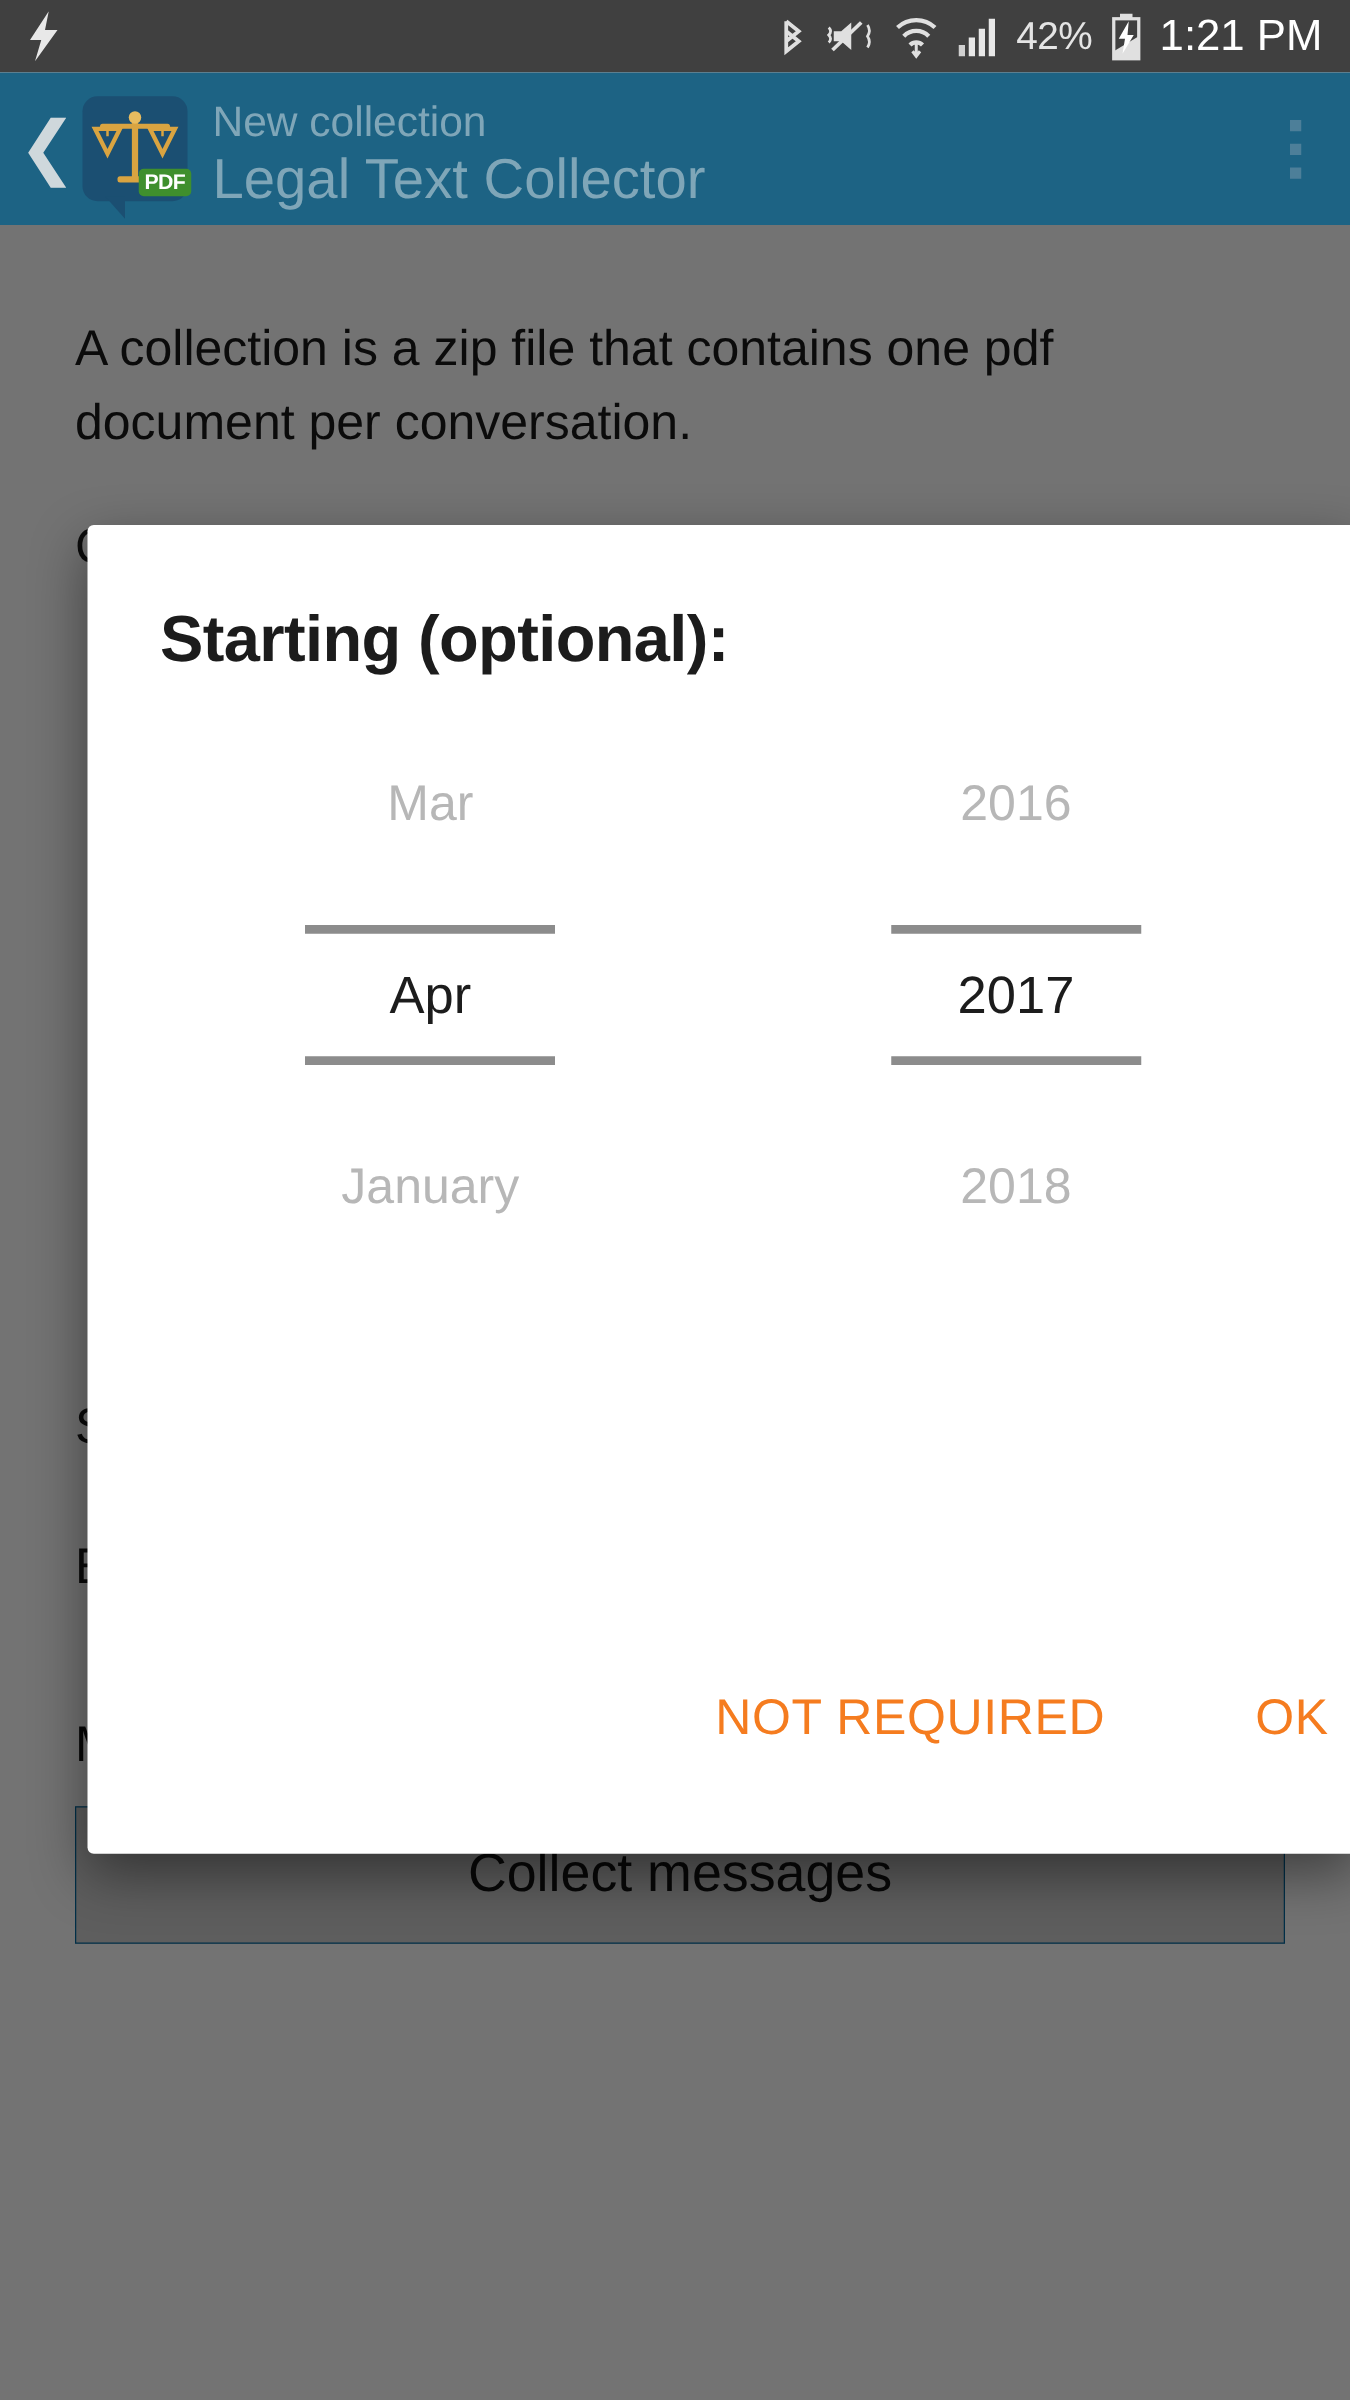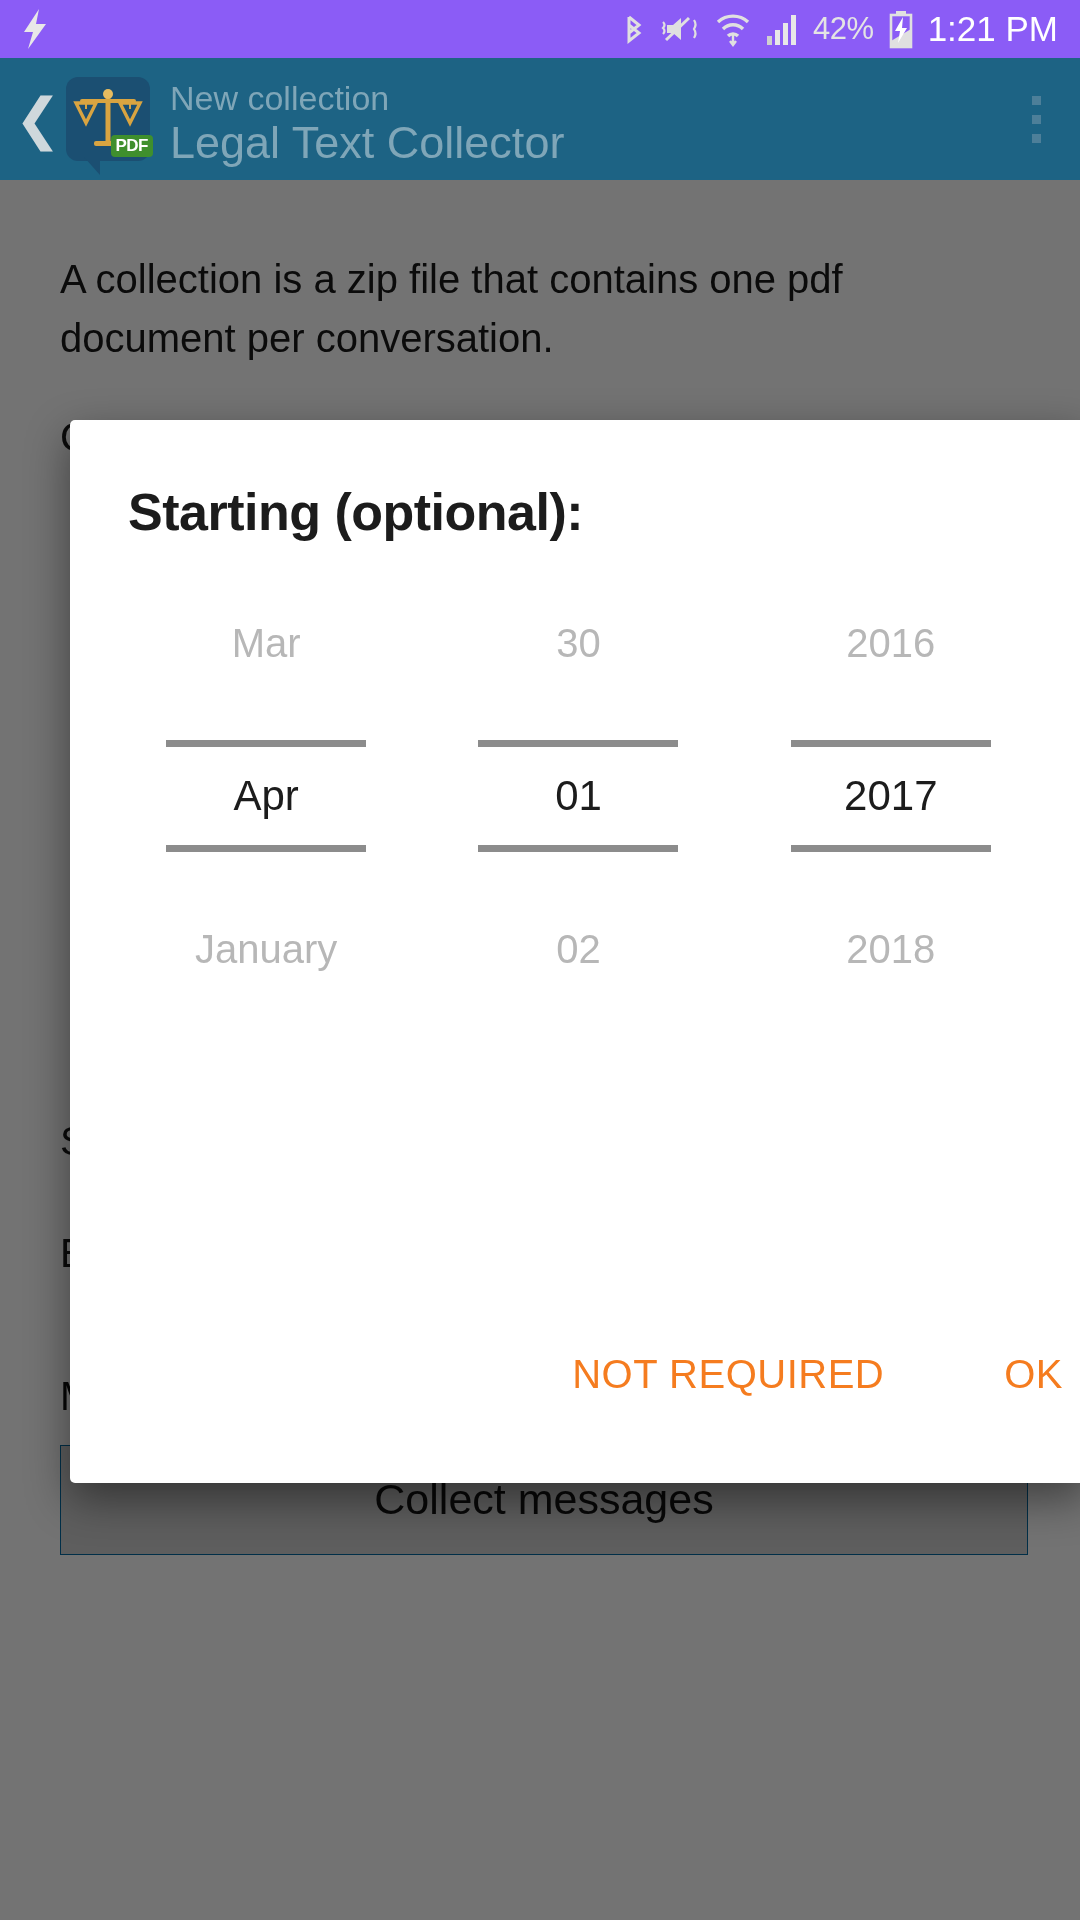--- a/index.html
+++ b/index.html
@@ -7,21 +7,21 @@
     width:1080px; height:1920px;
     background:#ffffff;
     font-family:"Liberation Sans", sans-serif;
     overflow:hidden;
   }
   #screen { position:relative; width:1080px; height:1920px; background:#fafafa; overflow:hidden; }
 
   
   #status-bar {
     position:absolute; top:0; left:0; width:1080px; height:58px;
-    background:#8b5cf6; display:flex; align-items:center;
+    background:#404040; display:flex; align-items:center;
     padding:0 22px; color:#d8d8d8;
   }
   #status-left { display:flex; align-items:center; gap:10px; }
   #status-right { margin-left:auto; display:flex; align-items:center; gap:14px; }
   .sb-icon { display:block; }
   #battery-pct { font-size:31px; letter-spacing:-0.5px; color:#e4e4e4; font-weight:400; }
   #clock { font-size:35px; color:#ffffff; letter-spacing:0px; font-weight:400; }
 
   
   #app-bar {
@@ -231,29 +231,20 @@
       <div class="picker-col">
         <div class="pk-cell pk-prev">Mar</div>
         <div class="pk-gap"></div>
         <div class="pk-divider"></div>
         <div class="pk-cell pk-sel">Apr</div>
         <div class="pk-divider"></div>
         <div class="pk-gap"></div>
         <div class="pk-cell pk-next">January</div>
       </div>
 
-      <div class="picker-col">
-        <div class="pk-cell pk-prev">30</div>
-        <div class="pk-gap"></div>
-        <div class="pk-divider"></div>
-        <div class="pk-cell pk-sel">01</div>
-        <div class="pk-divider"></div>
-        <div class="pk-gap"></div>
-        <div class="pk-cell pk-next">02</div>
-      </div>
 
       <div class="picker-col">
         <div class="pk-cell pk-prev">2016</div>
         <div class="pk-gap"></div>
         <div class="pk-divider"></div>
         <div class="pk-cell pk-sel">2017</div>
         <div class="pk-divider"></div>
         <div class="pk-gap"></div>
         <div class="pk-cell pk-next">2018</div>
       </div>

